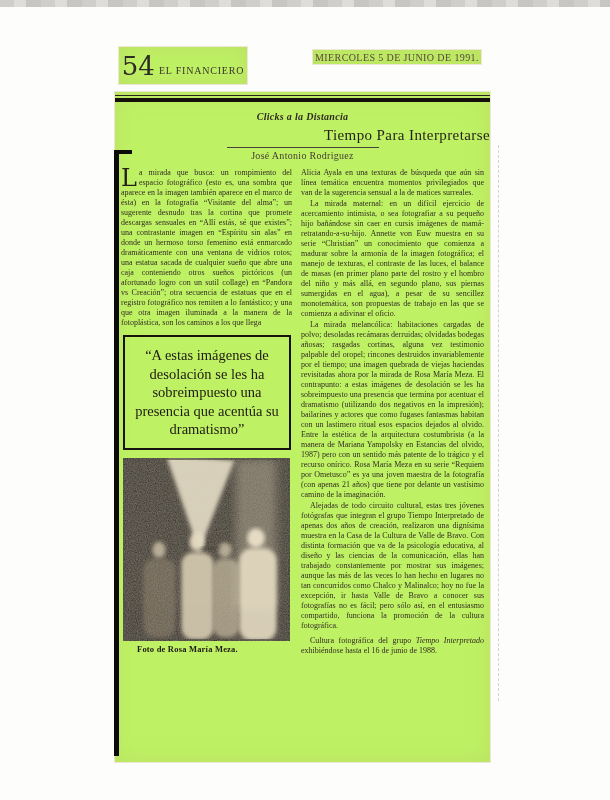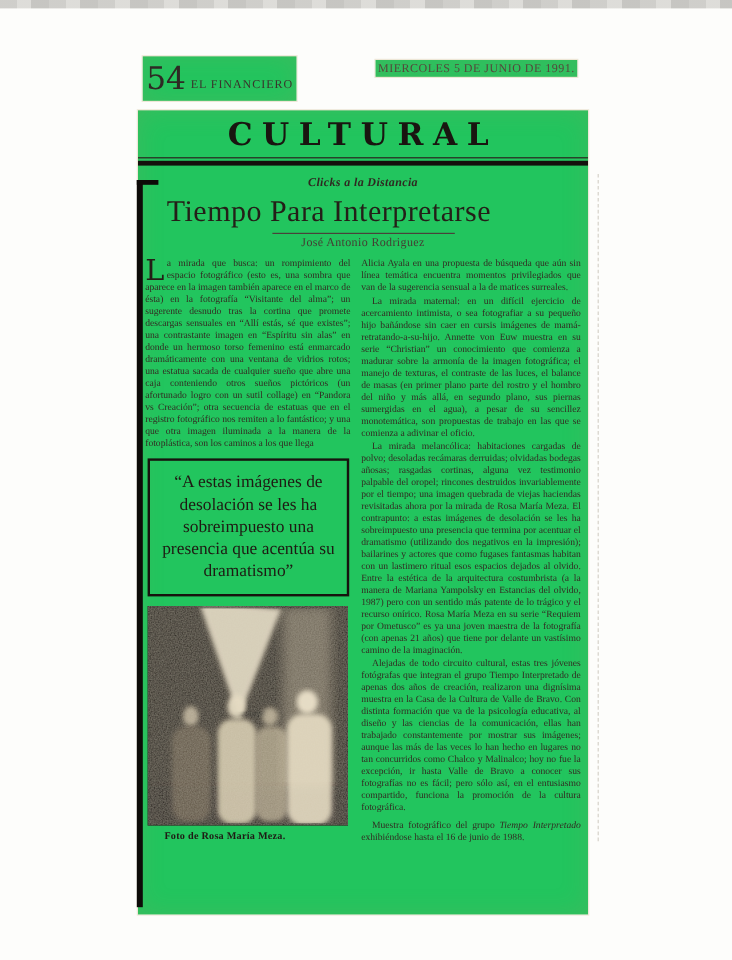--- a/index.html
+++ b/index.html
@@ -9,21 +9,21 @@
     font-family:"Liberation Serif", serif;
     color:#2b241c;
   }
   
   .scan-strip{
     position:absolute;left:0;top:0;width:610px;height:7px;
     background:repeating-linear-gradient(90deg,#c7c6c2 0 14px,#d8d7d3 14px 26px,#bdbcb8 26px 41px);
     opacity:.85;
   }
   .clip{
-    background:#22c55e;
+    background:#bef264;
     box-shadow:0 0 0 1px rgba(210,190,150,.35), inset 0 0 22px rgba(177,146,92,.18);
   }
   
   .clip-folio{
     position:absolute;left:119px;top:47px;width:128px;height:37px;
     display:flex;align-items:center;justify-content:center;gap:4px;
   }
   .folio-number{font-family:"DejaVu Serif",serif;font-size:26px;line-height:1;color:#2e2a24;}
   .masthead-name{font-size:10px;letter-spacing:.8px;color:#3a342c;padding-top:9px;}
   
@@ -42,22 +42,22 @@
     font-family:"DejaVu Serif",serif;font-weight:bold;
     font-size:26px;letter-spacing:8px;color:#191510;
   }
   .banner-rule-thin{height:1px;background:#2a241e;margin:3px 0 2px 0;}
   .banner-rule-thick{height:4px;background:#14100c;}
   .kicker{
     margin-top:9px;text-align:center;
     font-style:italic;font-weight:bold;font-size:10px;color:#2f2921;letter-spacing:.3px;
   }
   .title{
-    margin-top:5px;text-align:left;
-    font-size:25px;color:#241f18;letter-spacing:.4px;margin-left:24px;
+    margin-top:5px;text-align:right;
+    font-size:15px;color:#241f18;letter-spacing:.4px;margin-left:24px;
   }
   .title-rule{width:152px;height:1px;background:#49423a;margin:3px auto 2px auto;}
   .byline{
     text-align:center;font-family:Liberation Serif, serif;
     font-size:10px;color:#453d33;letter-spacing:.3px;margin-bottom:5px;
   }
   .cols{display:flex;gap:9px;padding:2px 6px 0 6px;}
   .col-left{width:171px;flex:none;}
   .col-right{flex:1;min-width:0;}
   .cols p{
@@ -100,21 +100,20 @@
 <div class="clip clip-folio">
   <span class="folio-number">54</span>
   <span class="masthead-name">EL FINANCIERO</span>
 </div>
 
 <div class="clip clip-date">
   <span class="date-text">MIERCOLES 5 DE JUNIO DE 1991.</span>
 </div>
 
 <div class="clip clip-main">
-  <div class="banner">CULTURAL</div>
   <div class="banner-rule-thin"></div>
   <div class="banner-rule-thick"></div>
 
   <div class="kicker">Clicks a la Distancia</div>
   <div class="title">Tiempo Para Interpretarse</div>
   <div class="title-rule"></div>
   <div class="byline">José Antonio Rodriguez</div>
 
   <div class="cols">
     <div class="col-left">
@@ -153,24 +152,24 @@
             <ellipse cx="133" cy="80" rx="9" ry="10" fill="#ece2ca" opacity="0.95" filter="url(#blur2)"></ellipse>
             <rect x="116" y="90" width="38" height="93" rx="13" fill="#e7ddc3" opacity="0.9" filter="url(#blur2)"></rect>
             <rect x="0" y="0" width="167" height="183" fill="none" stroke="#0f0c08" stroke-width="4" opacity="0.6"></rect>
           </g>
         </svg>
       </div>
       <div class="photo-caption">Foto de Rosa María Meza.</div>
     </div>
 
     <div class="col-right">
-      <p class="no-indent">Alicia Ayala en una propuesta de búsqueda que aún sin línea temática encuentra momentos privilegiados que van de la sugerencia sensual a la de matices surreales.</p>
+      <p class="no-indent">Alicia Ayala en una texturas de búsqueda que aún sin línea temática encuentra momentos privilegiados que van de la sugerencia sensual a la de matices surreales.</p>
       <p>La mirada maternal: en un difícil ejercicio de acercamiento intimista, o sea fotografiar a su pequeño hijo bañándose sin caer en cursis imágenes de mamá-retratando-a-su-hijo. Annette von Euw muestra en su serie “Christian” un conocimiento que comienza a madurar sobre la armonía de la imagen fotográfica; el manejo de texturas, el contraste de las luces, el balance de masas (en primer plano parte del rostro y el hombro del niño y más allá, en segundo plano, sus piernas sumergidas en el agua), a pesar de su sencillez monotemática, son propuestas de trabajo en las que se comienza a adivinar el oficio.</p>
       <p>La mirada melancólica: habitaciones cargadas de polvo; desoladas recámaras derruidas; olvidadas bodegas añosas; rasgadas cortinas, alguna vez testimonio palpable del oropel; rincones destruidos invariablemente por el tiempo; una imagen quebrada de viejas haciendas revisitadas ahora por la mirada de Rosa María Meza. El contrapunto: a estas imágenes de desolación se les ha sobreimpuesto una presencia que termina por acentuar el dramatismo (utilizando dos negativos en la impresión); bailarines y actores que como fugases fantasmas habitan con un lastimero ritual esos espacios dejados al olvido. Entre la estética de la arquitectura costumbrista (a la manera de Mariana Yampolsky en Estancias del olvido, 1987) pero con un sentido más patente de lo trágico y el recurso onírico. Rosa María Meza en su serie “Requiem por Ometusco” es ya una joven maestra de la fotografía (con apenas 21 años) que tiene por delante un vastísimo camino de la imaginación.</p>
       <p>Alejadas de todo circuito cultural, estas tres jóvenes fotógrafas que integran el grupo Tiempo Interpretado de apenas dos años de creación, realizaron una dignísima muestra en la Casa de la Cultura de Valle de Bravo. Con distinta formación que va de la psicología educativa, al diseño y las ciencias de la comunicación, ellas han trabajado constantemente por mostrar sus imágenes; aunque las más de las veces lo han hecho en lugares no tan concurridos como Chalco y Malinalco; hoy no fue la excepción, ir hasta Valle de Bravo a conocer sus fotografías no es fácil; pero sólo así, en el entusiasmo compartido, funciona la promoción de la cultura fotográfica.</p>
-      <div class="end-note"><span>Muestra fotográfico del grupo </span><span class="it">Tiempo Interpretado</span><span> exhibiéndose hasta el 16 de junio de 1988.</span></div>
+      <div class="end-note"><span>Cultura fotográfica del grupo </span><span class="it">Tiempo Interpretado</span><span> exhibiéndose hasta el 16 de junio de 1988.</span></div>
     </div>
   </div>
 </div>
 
 <div class="column-rule"></div>
 <div class="column-rule-cap"></div>
 <div class="edge-mark"></div>
 
 </body></html>

